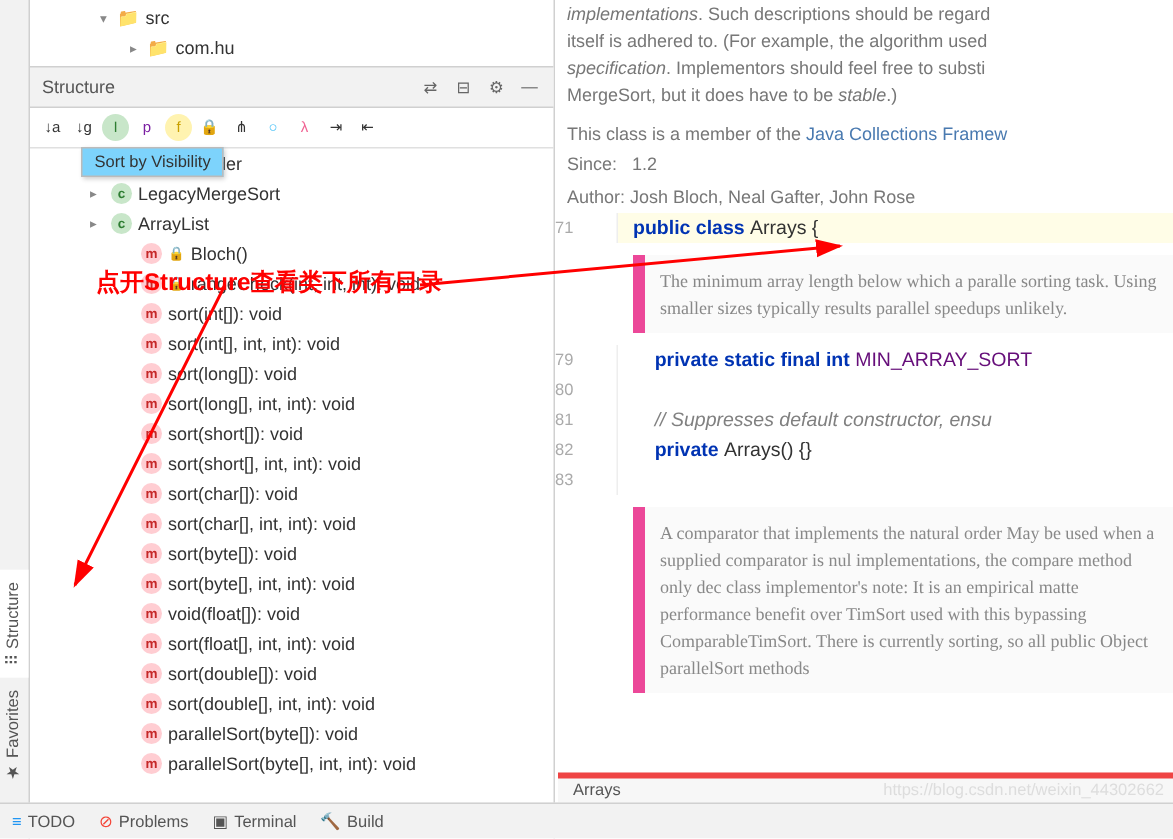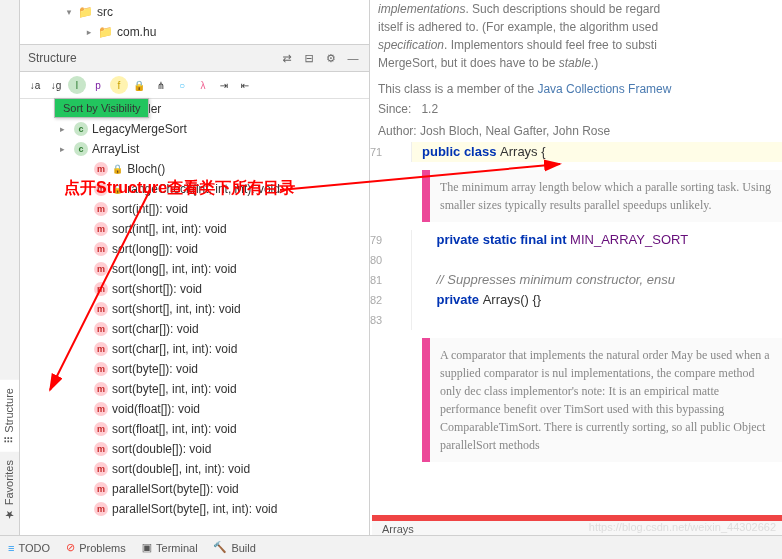--- a/index.html
+++ b/index.html
@@ -12,21 +12,21 @@
 .tree-top { padding: 2px 4px; }
 .tree-row { display: flex; align-items: center; height: 20px; gap: 4px; }
 .expand { width: 10px; color: #888; font-size: 9px; text-align: center; }
 .folder-icon { color: #87afaf; }
 .struct-header { display: flex; align-items: center; justify-content: space-between; padding: 4px 8px; border-bottom: 1px solid #d0d0d0; border-top: 1px solid #d0d0d0; background: #f2f2f2; height: 28px; }
 .struct-title { font-weight: normal; color: #555; }
 .struct-tools { display: flex; gap: 6px; align-items: center; }
 .tool-ic { width: 16px; height: 16px; display: flex; align-items: center; justify-content: center; font-size: 11px; color: #666; cursor: pointer; }
 .toolbar-row { display: flex; gap: 3px; padding: 4px 6px; border-bottom: 1px solid #e0e0e0; align-items: center; position: relative; }
 .tb-btn { width: 18px; height: 18px; display: flex; align-items: center; justify-content: center; border-radius: 2px; font-size: 10px; cursor: pointer; }
-.tooltip { position: absolute; top: 26px; left: 34px; background: #22c55e; border: 1px solid #bbb; padding: 3px 8px; font-size: 11px; z-index: 10; box-shadow: 1px 1px 3px rgba(0,0,0,0.2); }
+.tooltip { position: absolute; top: 26px; left: 34px; background: #7dd3fc; border: 1px solid #bbb; padding: 3px 8px; font-size: 11px; z-index: 10; box-shadow: 1px 1px 3px rgba(0,0,0,0.2); }
 .struct-list { flex: 1; overflow: hidden; }
 .s-item { display: flex; align-items: center; height: 20px; padding-left: 40px; gap: 4px; cursor: pointer; }
 .s-item.indent { padding-left: 60px; }
 .s-exp { width: 10px; color: #888; font-size: 9px; }
 .s-badge { width: 14px; height: 14px; border-radius: 50%; display: flex; align-items: center; justify-content: center; font-size: 9px; font-weight: bold; }
 .badge-c { background: #c8e6c9; color: #2e7d32; }
 .badge-m { background: #ffcdd2; color: #c62828; }
 .lock { color: #d4a017; font-size: 9px; }
 .s-label { white-space: nowrap; }
 .right-panel { flex: 1; display: flex; flex-direction: column; overflow: hidden; }
@@ -38,21 +38,21 @@
 .code-line { display: flex; }
 .gutter { width: 42px; text-align: left; padding-right: 10px; color: #aaa; background: #fff; font-size: 11px; line-height: 20px; border-right: 1px solid #eee; }
 .code-text { padding-left: 10px; line-height: 20px; white-space: pre; }
 .hl-line { background: #fffde7; }
 .kw { color: #0033b3; font-weight: bold; }
 .cm { color: #808080; font-style: italic; }
 .cn { color: #660e7a; }
 .doc-block { margin: 8px 0 8px 52px; padding: 8px 10px; border-left: 8px solid #ec4899; background: #fafafa; color: #888; font-family: "Segoe UI"; font-size: 12px; line-height: 1.5; }
 .bottom-bar { height: 24px; border-top: 1px solid #d0d0d0; background: #f2f2f2; display: flex; align-items: center; padding: 0 8px; gap: 16px; font-size: 11px; color: #555; position: absolute; bottom: 0; left: 0; right: 0; }
 .bb-item { display: flex; align-items: center; gap: 4px; cursor: pointer; }
-.breadcrumb { position: absolute; bottom: 24px; left: 372px; right: 0; height: 20px; background: #f7f7f7; border-top: 6px solid #ef4444; padding: 2px 10px; font-size: 11px; color: #555; }
+.breadcrumb { position: absolute; bottom: 24px; left: 372px; right: 0; height: 20px; background: #f7f7f7; border-top: 4px solid #ef4444; padding: 2px 10px; font-size: 11px; color: #555; }
 .annotation { position: absolute; color: #ff0000; font-size: 16px; font-weight: bold; font-family: "Microsoft YaHei", sans-serif; z-index: 5; pointer-events: none; }
 svg.arrow { position: absolute; pointer-events: none; z-index: 4; }
 .watermark { position: absolute; bottom: 26px; right: 6px; color: #ddd; font-size: 11px; }
 </style>
 </head>
 <body>
 
 <div class="main">
   <div class="side-tabs">
     <div class="side-tab active">
@@ -240,21 +240,21 @@
       <div class="code-line">
         <div class="gutter">79</div>
         <div class="code-text">    <span class="kw">private static final int </span><span class="cn">MIN_ARRAY_SORT</span></div>
       </div>
       <div class="code-line">
           <div class="gutter">80</div>
           <div class="code-text"></div>
         </div>
       <div class="code-line">
         <div class="gutter">81</div>
-        <div class="code-text">    <span class="cm">// Suppresses minimum constructor, ensu</span></div>
+        <div class="code-text">    <span class="cm">// Suppresses default constructor, ensu</span></div>
       </div>
       <div class="code-line">
         <div class="gutter">82</div>
         <div class="code-text">    <span class="kw">private </span><span>Arrays() {}</span></div>
       </div>
       <div class="code-line">
           <div class="gutter">83</div>
           <div class="code-text"></div>
         </div>
       <div class="doc-block">A comparator that implements the natural order May be used when a supplied comparator is nul implementations, the compare method only dec class implementor's note: It is an empirical matte performance benefit over TimSort used with this bypassing ComparableTimSort. There is currently sorting, so all public Object parallelSort methods</div>

